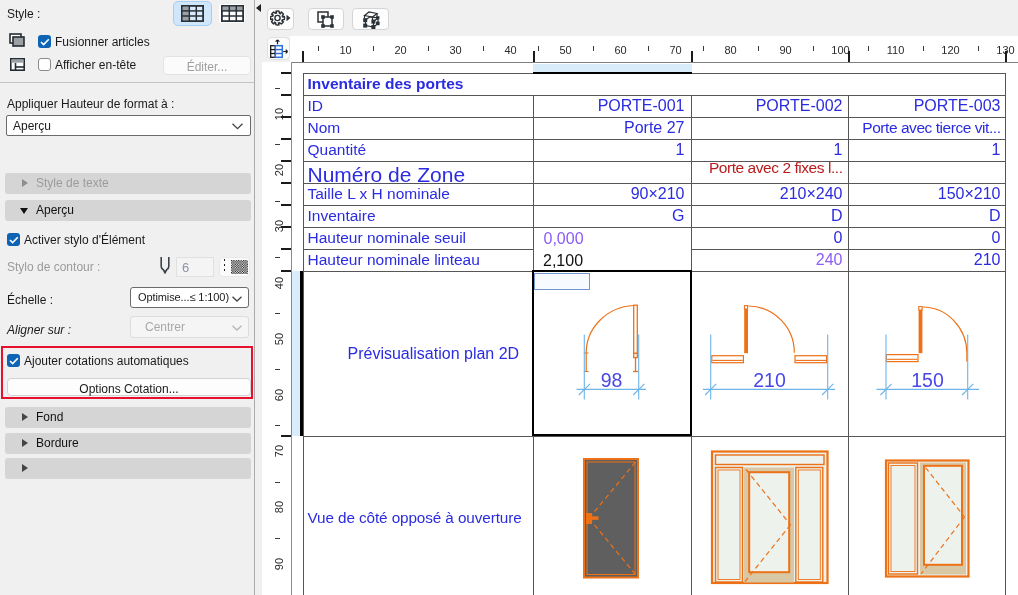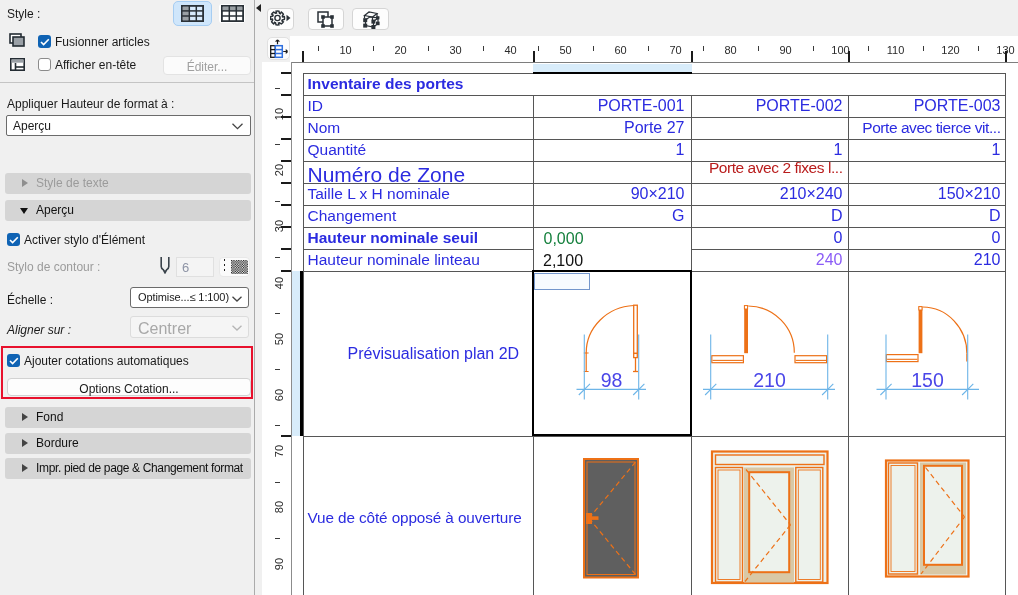--- a/index.html
+++ b/index.html
@@ -124,21 +124,21 @@
 <div class="ab ptext" style="left:7px;top:293px;">Échelle :</div>
 <div class="ab ddown" style="left:130px;top:286.5px;width:119px;height:21.5px;border-radius:3px;">
   <span style="position:absolute;left:7px;top:3.5px;font-size:11px;color:#1a1a1a;white-space:nowrap;letter-spacing:-0.1px;">Optimise...≤ 1:100)</span>
   <svg style="position:absolute;right:6px;top:8px;" width="10" height="6" viewBox="0 0 10 6">
       <path d="M0.5 0.8 L5 5 L9.5 0.8" stroke="#444" stroke-width="1.3" fill="none"></path>
     </svg>
 </div>
 
 <div class="ab ptext" style="left:7px;top:323px;font-style:italic;">Aligner sur :</div>
 <div class="ab" style="left:130px;top:316px;width:119px;height:21.5px;background:#f5f5f5;border:1px solid #dcdcdc;border-radius:3px;box-sizing:border-box;">
-  <span style="position:absolute;left:7px;top:3px;font-size:16px;color:#a8a8a8;">Centrer</span>
+  <span style="position:absolute;left:14px;top:3px;font-size:12px;color:#a8a8a8;">Centrer</span>
   <svg style="position:absolute;right:6px;top:8px;" width="10" height="6" viewBox="0 0 10 6">
       <path d="M0.5 0.8 L5 5 L9.5 0.8" stroke="#b5b5b5" stroke-width="1.3" fill="none"></path>
     </svg>
 </div>
 
 <div class="ab" style="left:1px;top:346px;width:252px;height:53px;border:2.5px solid #e8112d;box-sizing:border-box;"></div>
 <div class="ab cb cbon" style="left:7px;top:354px;"></div>
 <svg class="ab" style="left:9px;top:357px;" width="10" height="8" viewBox="0 0 10 8">
     <path d="M1 4 L3.6 6.6 L8.8 1.2" stroke="#fff" stroke-width="1.6" fill="none"></path>
   </svg>
@@ -149,21 +149,20 @@
 <div class="ab hdr" style="top:407px;">
     <div class="arrow-r" style="position:absolute;left:17px;top:6px;"></div>
     <span style="color:#111;">Fond</span>
   </div>
 <div class="ab hdr" style="top:432.5px;">
     <div class="arrow-r" style="position:absolute;left:17px;top:6px;"></div>
     <span style="color:#111;">Bordure</span>
   </div>
 <div class="ab hdr" style="top:458px;">
     <div class="arrow-r" style="position:absolute;left:17px;top:6px;"></div>
-    <span style="color:#111;letter-spacing:-0.35px;">Impr. pied de page &amp; Changement format</span>
   </div>
 
 <div class="ab" style="left:255px;top:0;width:763px;height:595px;background:#f0f0f0;"></div>
 
 <div class="ab" style="left:267px;top:8px;width:27px;height:22px;background:#fdfdfd;border:1px solid #d5d5d5;border-radius:4px;box-sizing:border-box;"></div>
 <svg class="ab" style="left:270px;top:10px;" width="22" height="17" viewBox="0 0 22 17">
   <path d="M5.51 3.20 A5.2 5.2 0 0 1 6.45 2.91 L6.08 1.15 A7.0 7.0 0 0 1 8.92 1.15 L9.49 3.20 A5.2 5.2 0 0 1 10.35 3.65 L11.34 2.15 A7.0 7.0 0 0 1 13.35 4.16 L12.30 6.01 A5.2 5.2 0 0 1 12.59 6.95 L14.35 6.58 A7.0 7.0 0 0 1 14.35 9.42 L12.30 9.99 A5.2 5.2 0 0 1 11.85 10.85 L13.35 11.84 A7.0 7.0 0 0 1 11.34 13.85 L9.49 12.80 A5.2 5.2 0 0 1 8.55 13.09 L8.92 14.85 A7.0 7.0 0 0 1 6.08 14.85 L5.51 12.80 A5.2 5.2 0 0 1 4.65 12.35 L3.66 13.85 A7.0 7.0 0 0 1 1.65 11.84 L2.70 9.99 A5.2 5.2 0 0 1 2.41 9.05 L0.65 9.42 A7.0 7.0 0 0 1 0.65 6.58 L2.70 6.01 A5.2 5.2 0 0 1 3.15 5.15 L1.65 4.16 A7.0 7.0 0 0 1 3.66 2.15 Z" fill="none" stroke="#2a3137" stroke-width="1.5"></path>
   <circle cx="7.5" cy="8" r="2.6" fill="none" stroke="#2a3137" stroke-width="1.4"></circle>
   <path d="M16.5 4.8 L20.5 8 L16.5 11.2 Z" fill="#2a3137"></path>
 </svg>
@@ -308,39 +307,39 @@
 <div class="ab" style="left:848px;top:95.3px;width:1.1px;height:499.7px;background:#565656;"></div>
 <div class="ab" style="left:532px;top:269.5px;width:159.5px;height:166px;border:2.2px solid #000;box-sizing:border-box;background:transparent;"></div>
 </div>
 <div id="tabletext">
 <div class="ab tcell blue" style="left:307.5px;top:75.1px;font-weight:bold;font-size:15.5px;">Inventaire des portes</div>
 <div class="ab tcell blue" style="left:307.5px;top:97.2px;font-weight:normal;font-size:15.5px;">ID</div>
 <div class="ab tcell blue" style="left:307.5px;top:119.2px;font-weight:normal;font-size:15.5px;">Nom</div>
 <div class="ab tcell blue" style="left:307.5px;top:141.2px;font-weight:normal;font-size:15.5px;">Quantité</div>
 <div class="ab tcell blue" style="left:307.5px;top:163.1px;font-weight:normal;font-size:21px;">Numéro de Zone</div>
 <div class="ab tcell blue" style="left:307.5px;top:185.2px;font-weight:normal;font-size:15.5px;">Taille L x H nominale</div>
-<div class="ab tcell blue" style="left:307.5px;top:207.0px;font-weight:normal;font-size:15.5px;">Changement</div>
-<div class="ab tcell blue" style="left:307.5px;top:228.8px;font-weight:bold;font-size:15.5px;">Hauteur nominale seuil</div>
+<div class="ab tcell blue" style="left:307.5px;top:207.0px;font-weight:normal;font-size:15.5px;">Inventaire</div>
+<div class="ab tcell blue" style="left:307.5px;top:228.8px;font-weight:normal;font-size:15.5px;">Hauteur nominale seuil</div>
 <div class="ab tcell blue" style="left:307.5px;top:250.6px;font-weight:normal;font-size:15.5px;">Hauteur nominale linteau</div>
 <div class="ab tcell" style="left:484.5px;top:97.2px;width:200px;text-align:right;color:#2b2be0;">PORTE-001</div>
 <div class="ab tcell" style="left:642.5px;top:97.2px;width:200px;text-align:right;color:#2b2be0;">PORTE-002</div>
 <div class="ab tcell" style="left:800.5px;top:97.2px;width:200px;text-align:right;color:#2b2be0;">PORTE-003</div>
 <div class="ab tcell" style="left:484.5px;top:119.2px;width:200px;text-align:right;color:#2b2be0;">Porte 27</div>
 <div class="ab tcell" style="left:642.5px;top:119.2px;width:200px;text-align:right;color:#b91c1c;margin-top:40px;"><span style="font-size:15.5px;letter-spacing:-0.45px;">Porte avec 2 fixes l...</span></div>
 <div class="ab tcell" style="left:800.5px;top:119.2px;width:200px;text-align:right;color:#2b2be0;"><span style="font-size:15.5px;letter-spacing:-0.45px;">Porte avec tierce vit...</span></div>
 <div class="ab tcell" style="left:484.5px;top:141.2px;width:200px;text-align:right;color:#2b2be0;">1</div>
 <div class="ab tcell" style="left:642.5px;top:141.2px;width:200px;text-align:right;color:#2b2be0;">1</div>
 <div class="ab tcell" style="left:800.5px;top:141.2px;width:200px;text-align:right;color:#2b2be0;">1</div>
 <div class="ab tcell" style="left:484.5px;top:185.2px;width:200px;text-align:right;color:#2b2be0;">90×210</div>
 <div class="ab tcell" style="left:642.5px;top:185.2px;width:200px;text-align:right;color:#2b2be0;">210×240</div>
 <div class="ab tcell" style="left:800.5px;top:185.2px;width:200px;text-align:right;color:#2b2be0;">150×210</div>
 <div class="ab tcell" style="left:484.5px;top:207.0px;width:200px;text-align:right;color:#2b2be0;">G</div>
 <div class="ab tcell" style="left:642.5px;top:207.0px;width:200px;text-align:right;color:#2b2be0;">D</div>
 <div class="ab tcell" style="left:800.5px;top:207.0px;width:200px;text-align:right;color:#2b2be0;">D</div>
-<div class="ab tcell" style="left:543.5px;top:230.4px;color:#15803d;">0,000</div>
+<div class="ab tcell" style="left:543.5px;top:230.4px;color:#8b5cf6;">0,000</div>
 <div class="ab tcell" style="left:543px;top:251.9px;color:#111;">2,100</div>
 <div class="ab tcell" style="left:642.5px;top:228.8px;width:200px;text-align:right;color:#2b2be0;">0</div>
 <div class="ab tcell" style="left:800.5px;top:228.8px;width:200px;text-align:right;color:#2b2be0;">0</div>
 <div class="ab tcell" style="left:642.5px;top:250.6px;width:200px;text-align:right;color:#8b5cf6;">240</div>
 <div class="ab tcell" style="left:800.5px;top:250.6px;width:200px;text-align:right;color:#2b2be0;">210</div>
 <div class="ab tcell blue" style="left:307.5px;top:344.9px;padding-left:40px;">Prévisualisation plan 2D</div>
 <div class="ab tcell blue" style="left:307.5px;top:508.9px;"><span style="font-size:15.3px;letter-spacing:-0.1px;">Vue de côté opposé à ouverture</span></div>
 <div class="ab" style="left:534px;top:273.4px;width:56px;height:16.5px;background:#f7fbff;border:1px solid #7396cc;box-sizing:border-box;overflow:hidden;text-align:center;">
 <span style="font-size:11px;font-weight:bold;color:#2c62c8;line-height:14.5px;display:block;margin-top:39px;">Annoter</span>
     </div>

